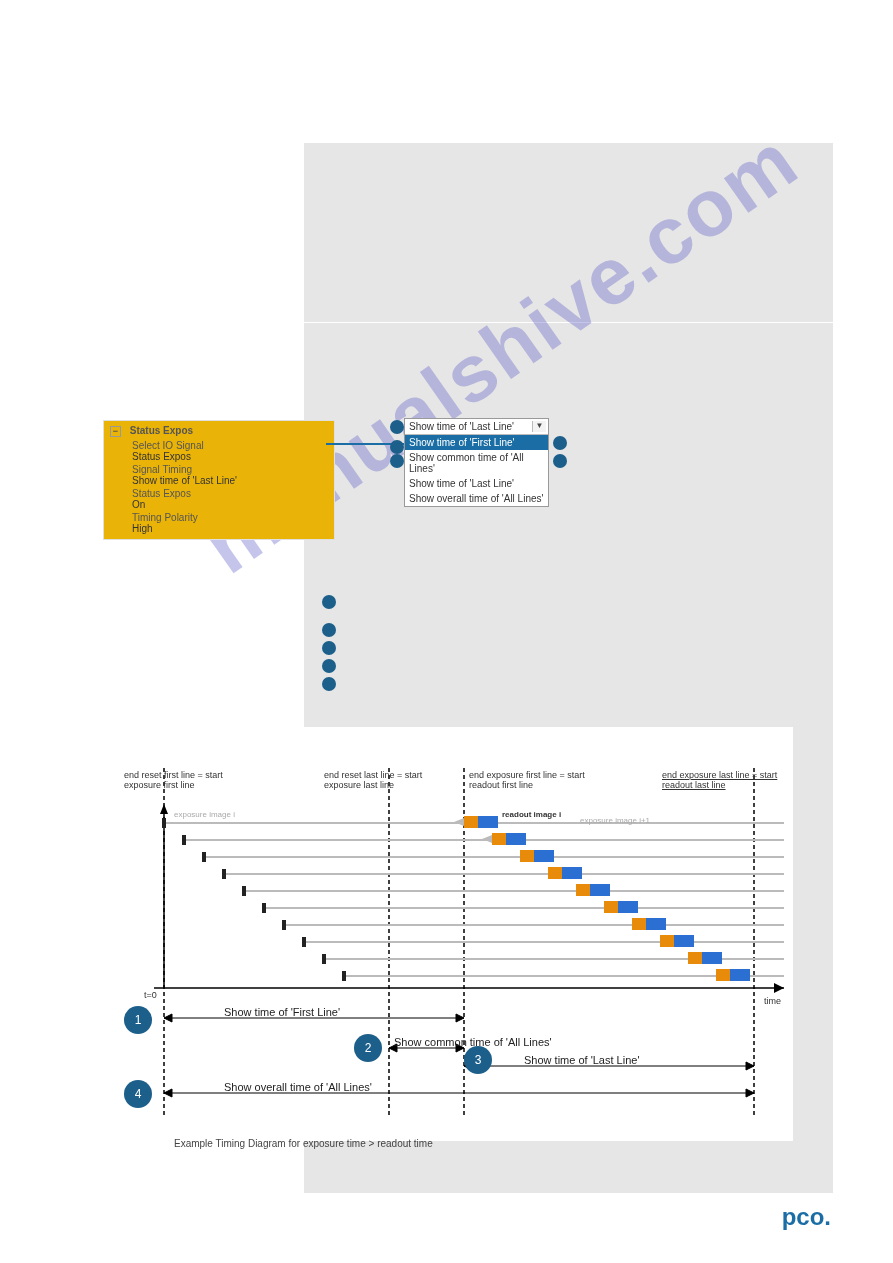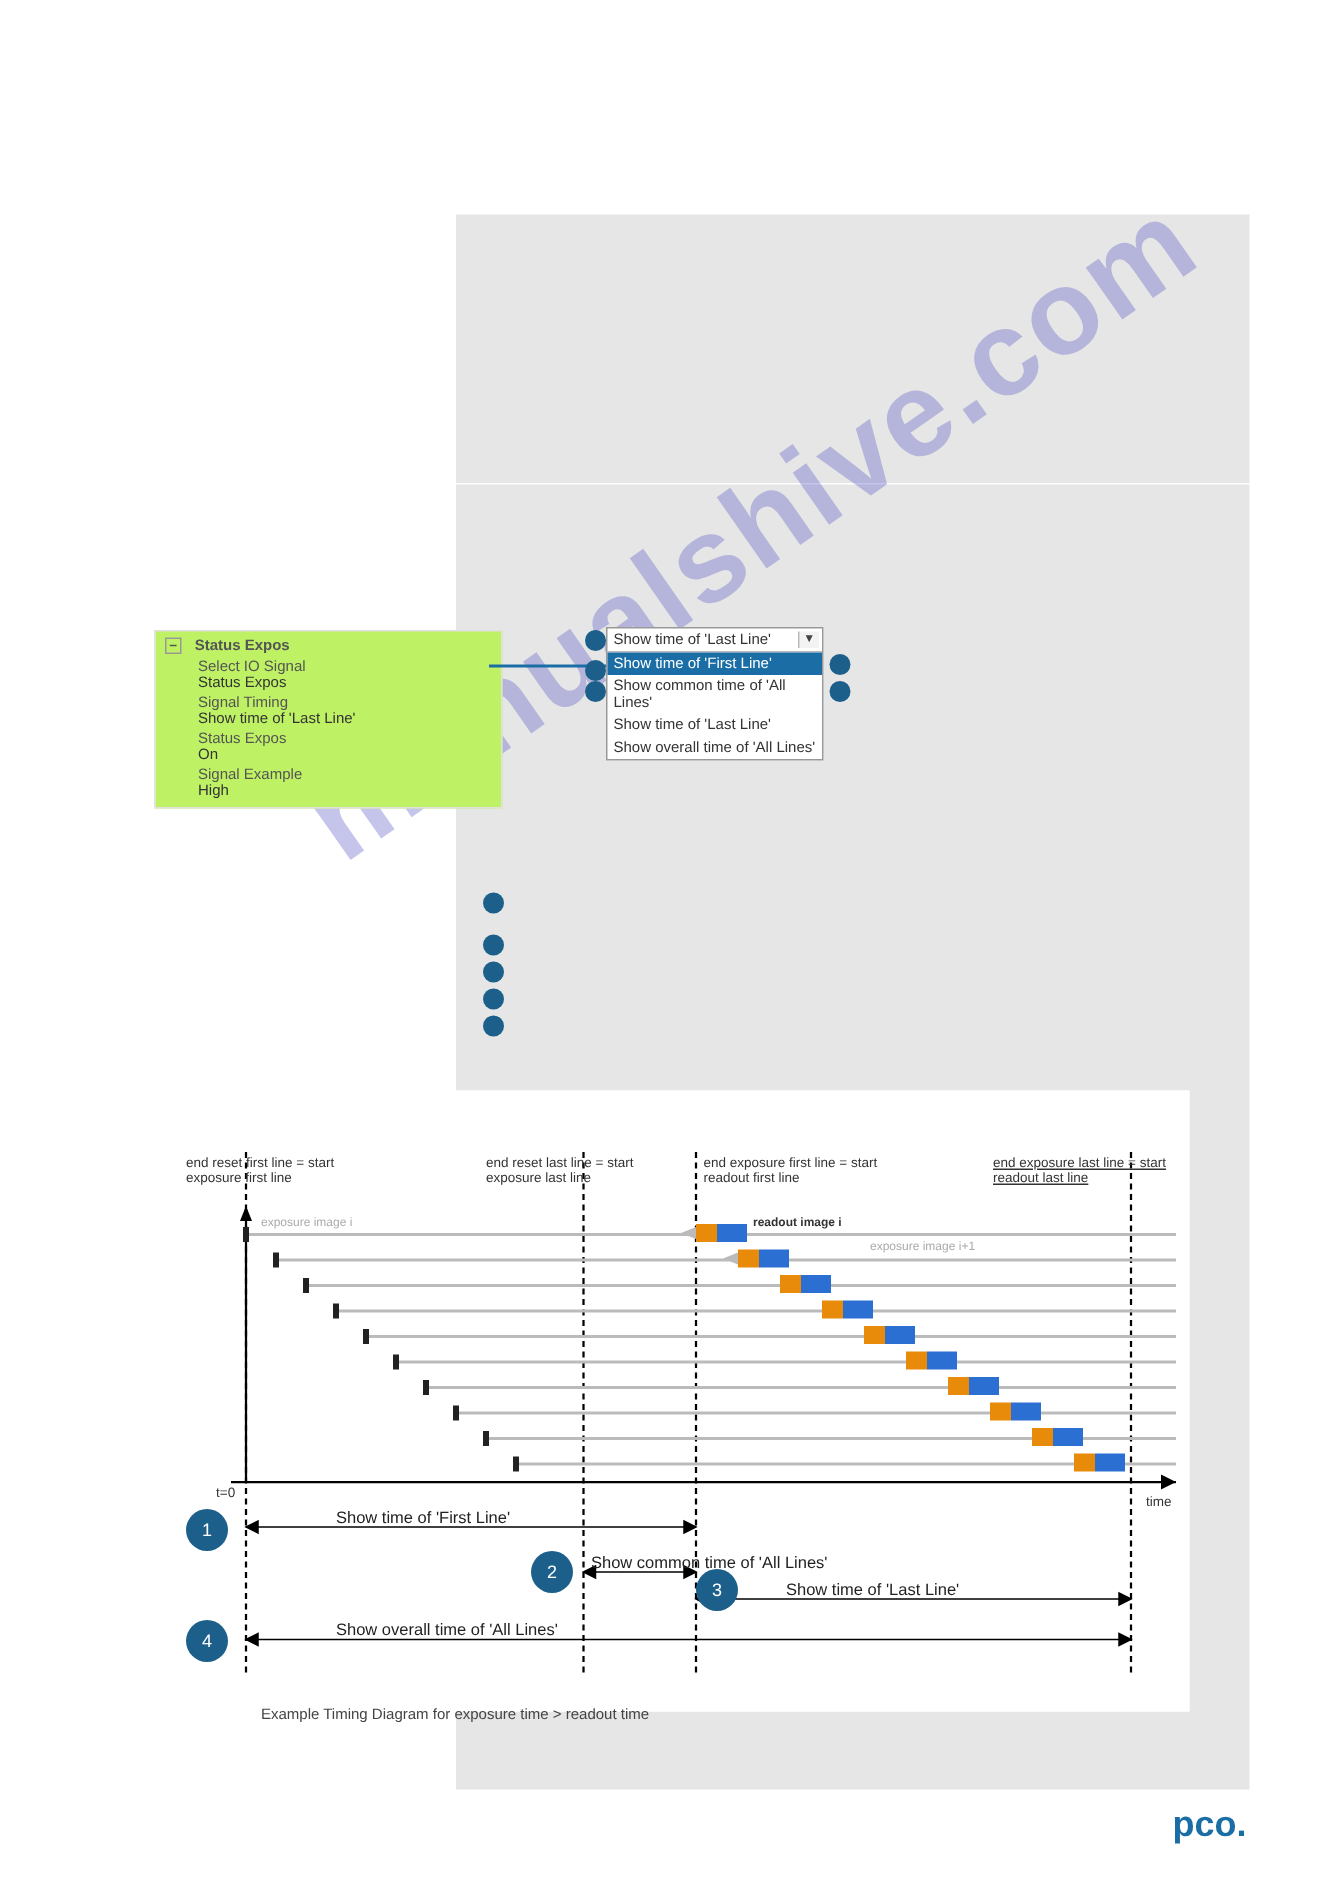--- a/index.html
+++ b/index.html
@@ -27,21 +27,21 @@
     width: 529px;
     height: 1px;
     background: #fff;
   }
   
   .prop-panel {
     position: absolute;
     left: 103px;
     top: 420px;
     width: 232px;
-    background: #bef264;
+    background: #eab308;
     border: 1px solid #e0e0e0;
     font-size: 10px;
     color: #333;
     padding: 2px 0 4px 0;
   }
   .prop-panel .hdr {
     padding: 2px 6px;
     font-weight: bold;
     color: #555;
   }
@@ -193,21 +193,21 @@
   </div>
   <div class="row">
     <span class="k">Signal Timing</span>
     <span class="v">Show time of 'Last Line'</span>
   </div>
   <div class="row">
     <span class="k">Status Expos</span>
     <span class="v">On</span>
   </div>
   <div class="row">
-    <span class="k">Signal Example</span>
+    <span class="k">Timing Polarity</span>
     <span class="v">High</span>
   </div>
 </div>
 
 <div class="arrow-line"></div>
 
 <div class="dropdown">
   <div class="sel">
     <span>Show time of 'Last Line'</span>
     <span class="btn">▼</span>
@@ -336,21 +336,21 @@
 start exposure first line</div>
   <div style="position:absolute; left:230px; top:42px; font-size:9px; color:#333; width:120px;">end reset last line =
 start exposure last line</div>
   <div style="position:absolute; left:375px; top:42px; font-size:9px; color:#333; width:140px;">end exposure first line =
 start readout first line</div>
   <div style="position:absolute; left:568px; top:42px; font-size:9px; color:#333; width:130px;text-decoration:underline;">end exposure last line =
 start readout last line</div>
 
   <div style="position:absolute; left:80px;  top:82px; font-size:8px; color:#aaa;">exposure image i</div>
   <div style="position:absolute; left:378px; top:82px; font-size:8px; color:#333; font-weight:bold;padding-left:30px;">readout image i</div>
-  <div style="position:absolute; left:470px; top:98px; font-size:8px; color:#aaa;padding-left:16px;">exposure image i+1</div>
+  <div style="position:absolute; left:470px; top:88px; font-size:8px; color:#aaa;padding-left:16px;">exposure image i+1</div>
 
   <div style="position:absolute; left:50px; top:262px; font-size:9px; color:#333;">t=0</div>
   <div style="position:absolute; left:670px; top:268px; font-size:9px; color:#333;">time</div>
 
   <div style="position:absolute; left:130px; top:278px; font-size:11px; color:#222;">Show time of 'First Line'</div>
   <div style="position:absolute; left:300px; top:308px; font-size:11px; color:#222;">Show common time of 'All Lines'</div>
   <div style="position:absolute; left:430px; top:326px; font-size:11px; color:#222;">Show time of 'Last Line'</div>
   <div style="position:absolute; left:130px; top:353px; font-size:11px; color:#222;">Show overall time of 'All Lines'</div>
 
   <div style="position:absolute; left:80px; top:410px; font-size:10px; color:#444;">Example Timing Diagram for exposure time &gt; readout time</div>

